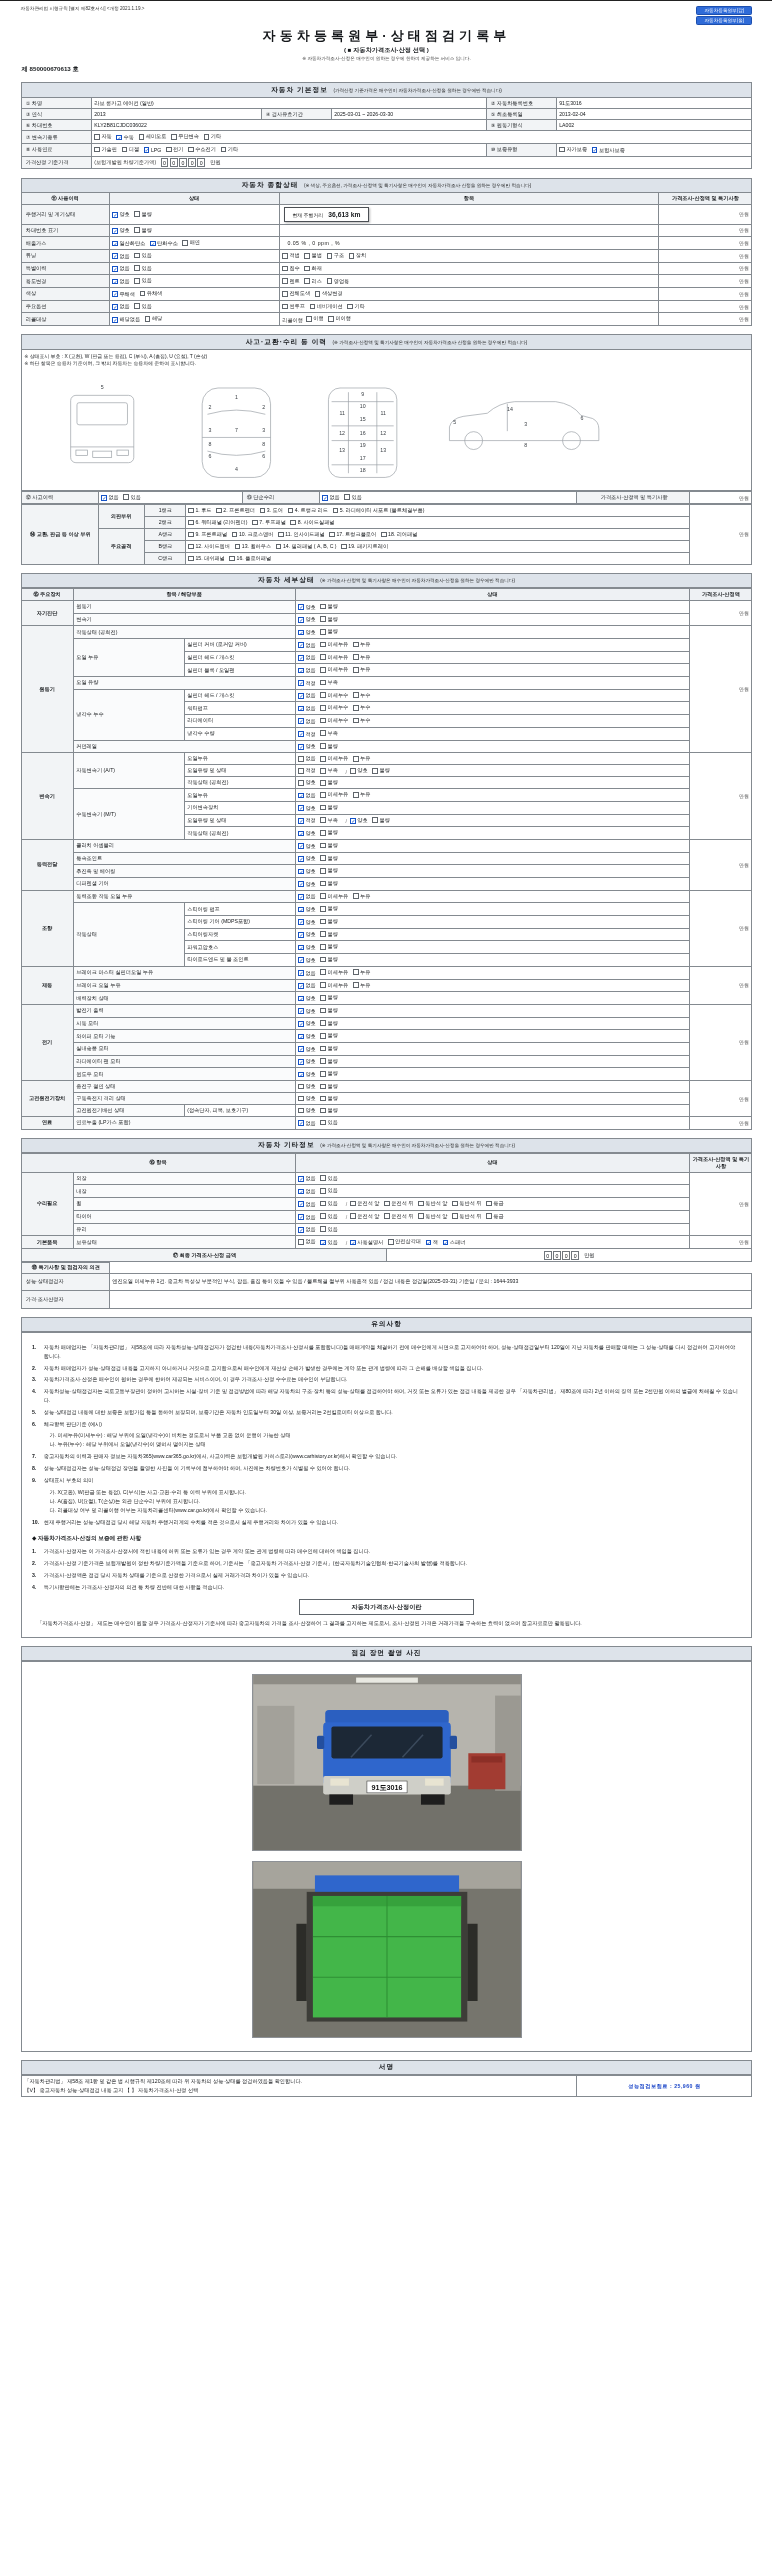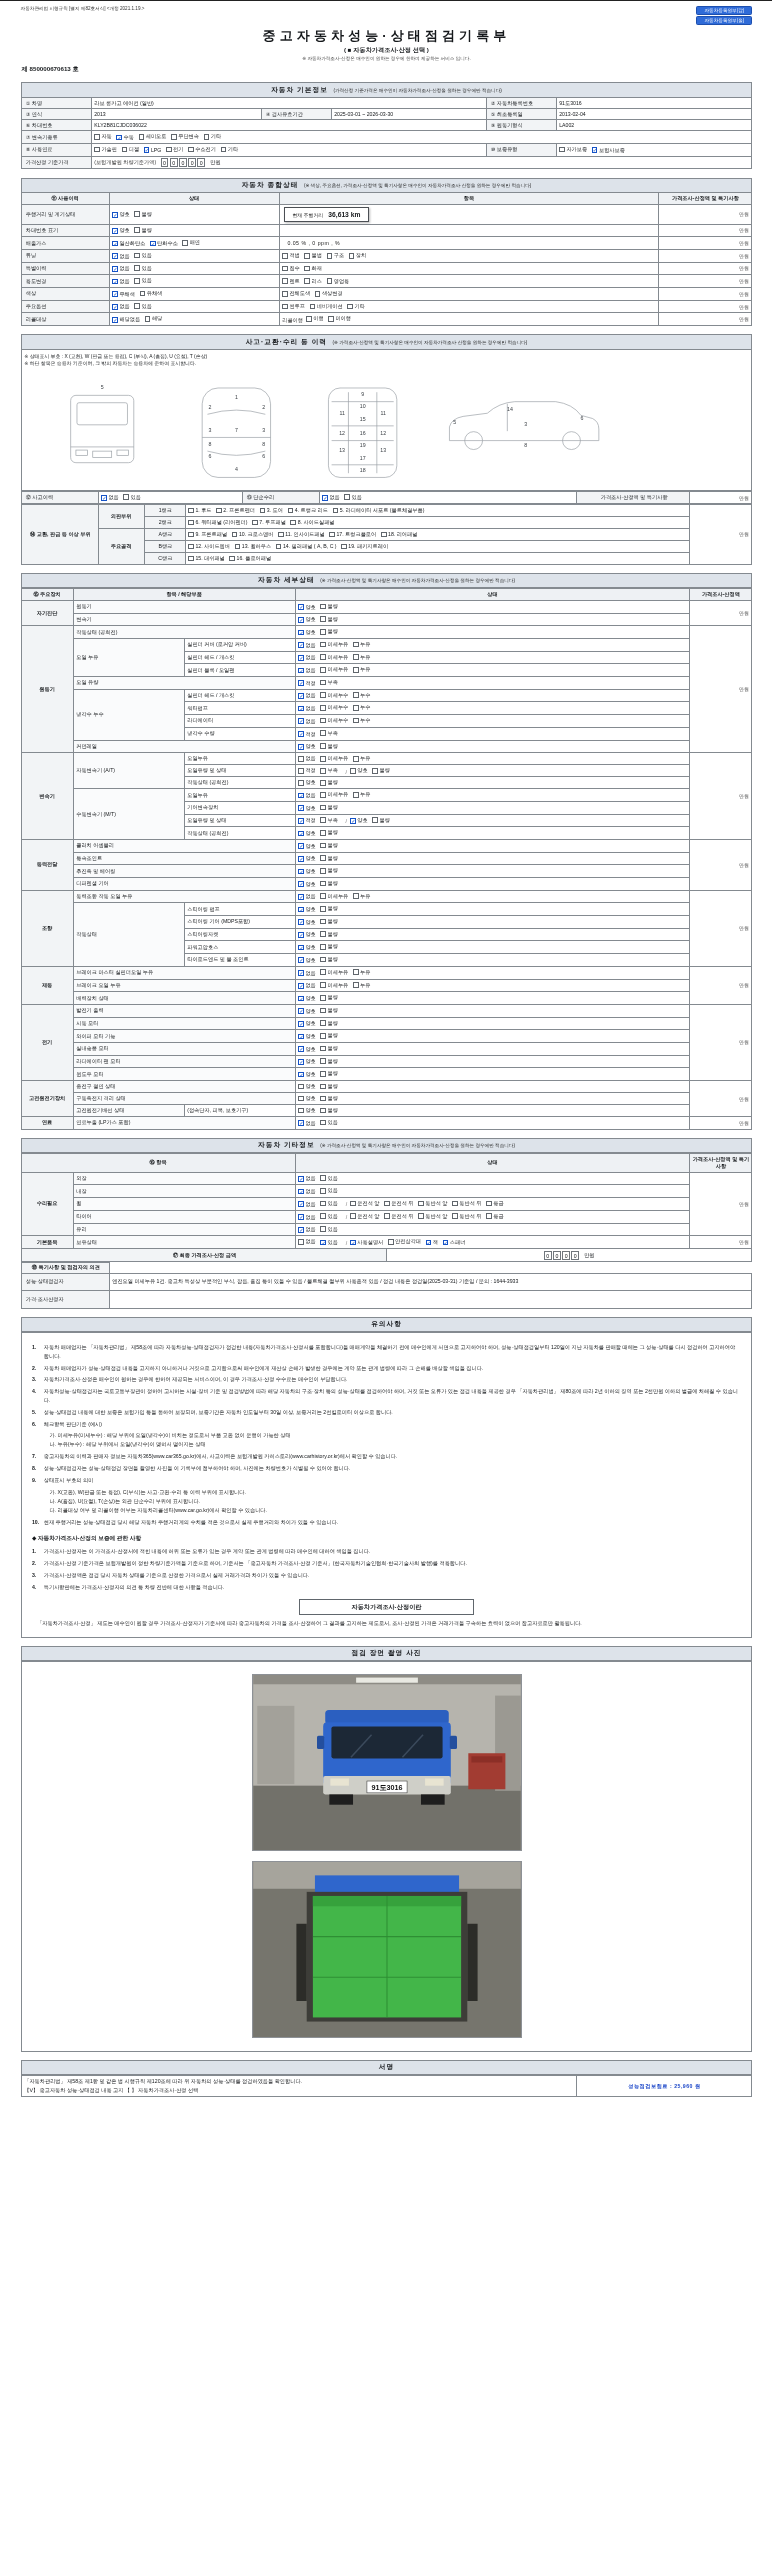--- a/index.html
+++ b/index.html
@@ -77,21 +77,21 @@
 
   <div class="tophdr">
     <span class="formref">자동차관리법 시행규칙 [별지 제82호서식] &lt;개정 2021.1.19.&gt;</span>
     <span class="topbtns">
       <button class="bluebtn">자동차등록원부(갑)</button>
       <button class="bluebtn">자동차등록원부(을)</button>
     </span>
   </div>
 
   <div class="titlewrap">
-    <div class="title">중고자동차성능·상태점검기록부</div>
+    <div class="title">자동차등록원부·상태점검기록부</div>
     <div class="subtitle">( ■ 자동차가격조사·산정 선택 )</div>
     <div class="subnote">※ 자동차가격조사·산정은 매수인이 원하는 경우에 한하여 제공하는 서비스 입니다.</div>
   </div>
   <div class="docno">제 850000670613 호</div>
 
   <div class="band">
     <span class="bt">자동차 기본정보</span>
     <span class="bn">(가격산정 기준가격은 매수인이 자동차가격조사·산정을 원하는 경우에만 적습니다)</span>
   </div>
   <table class="tbl">

